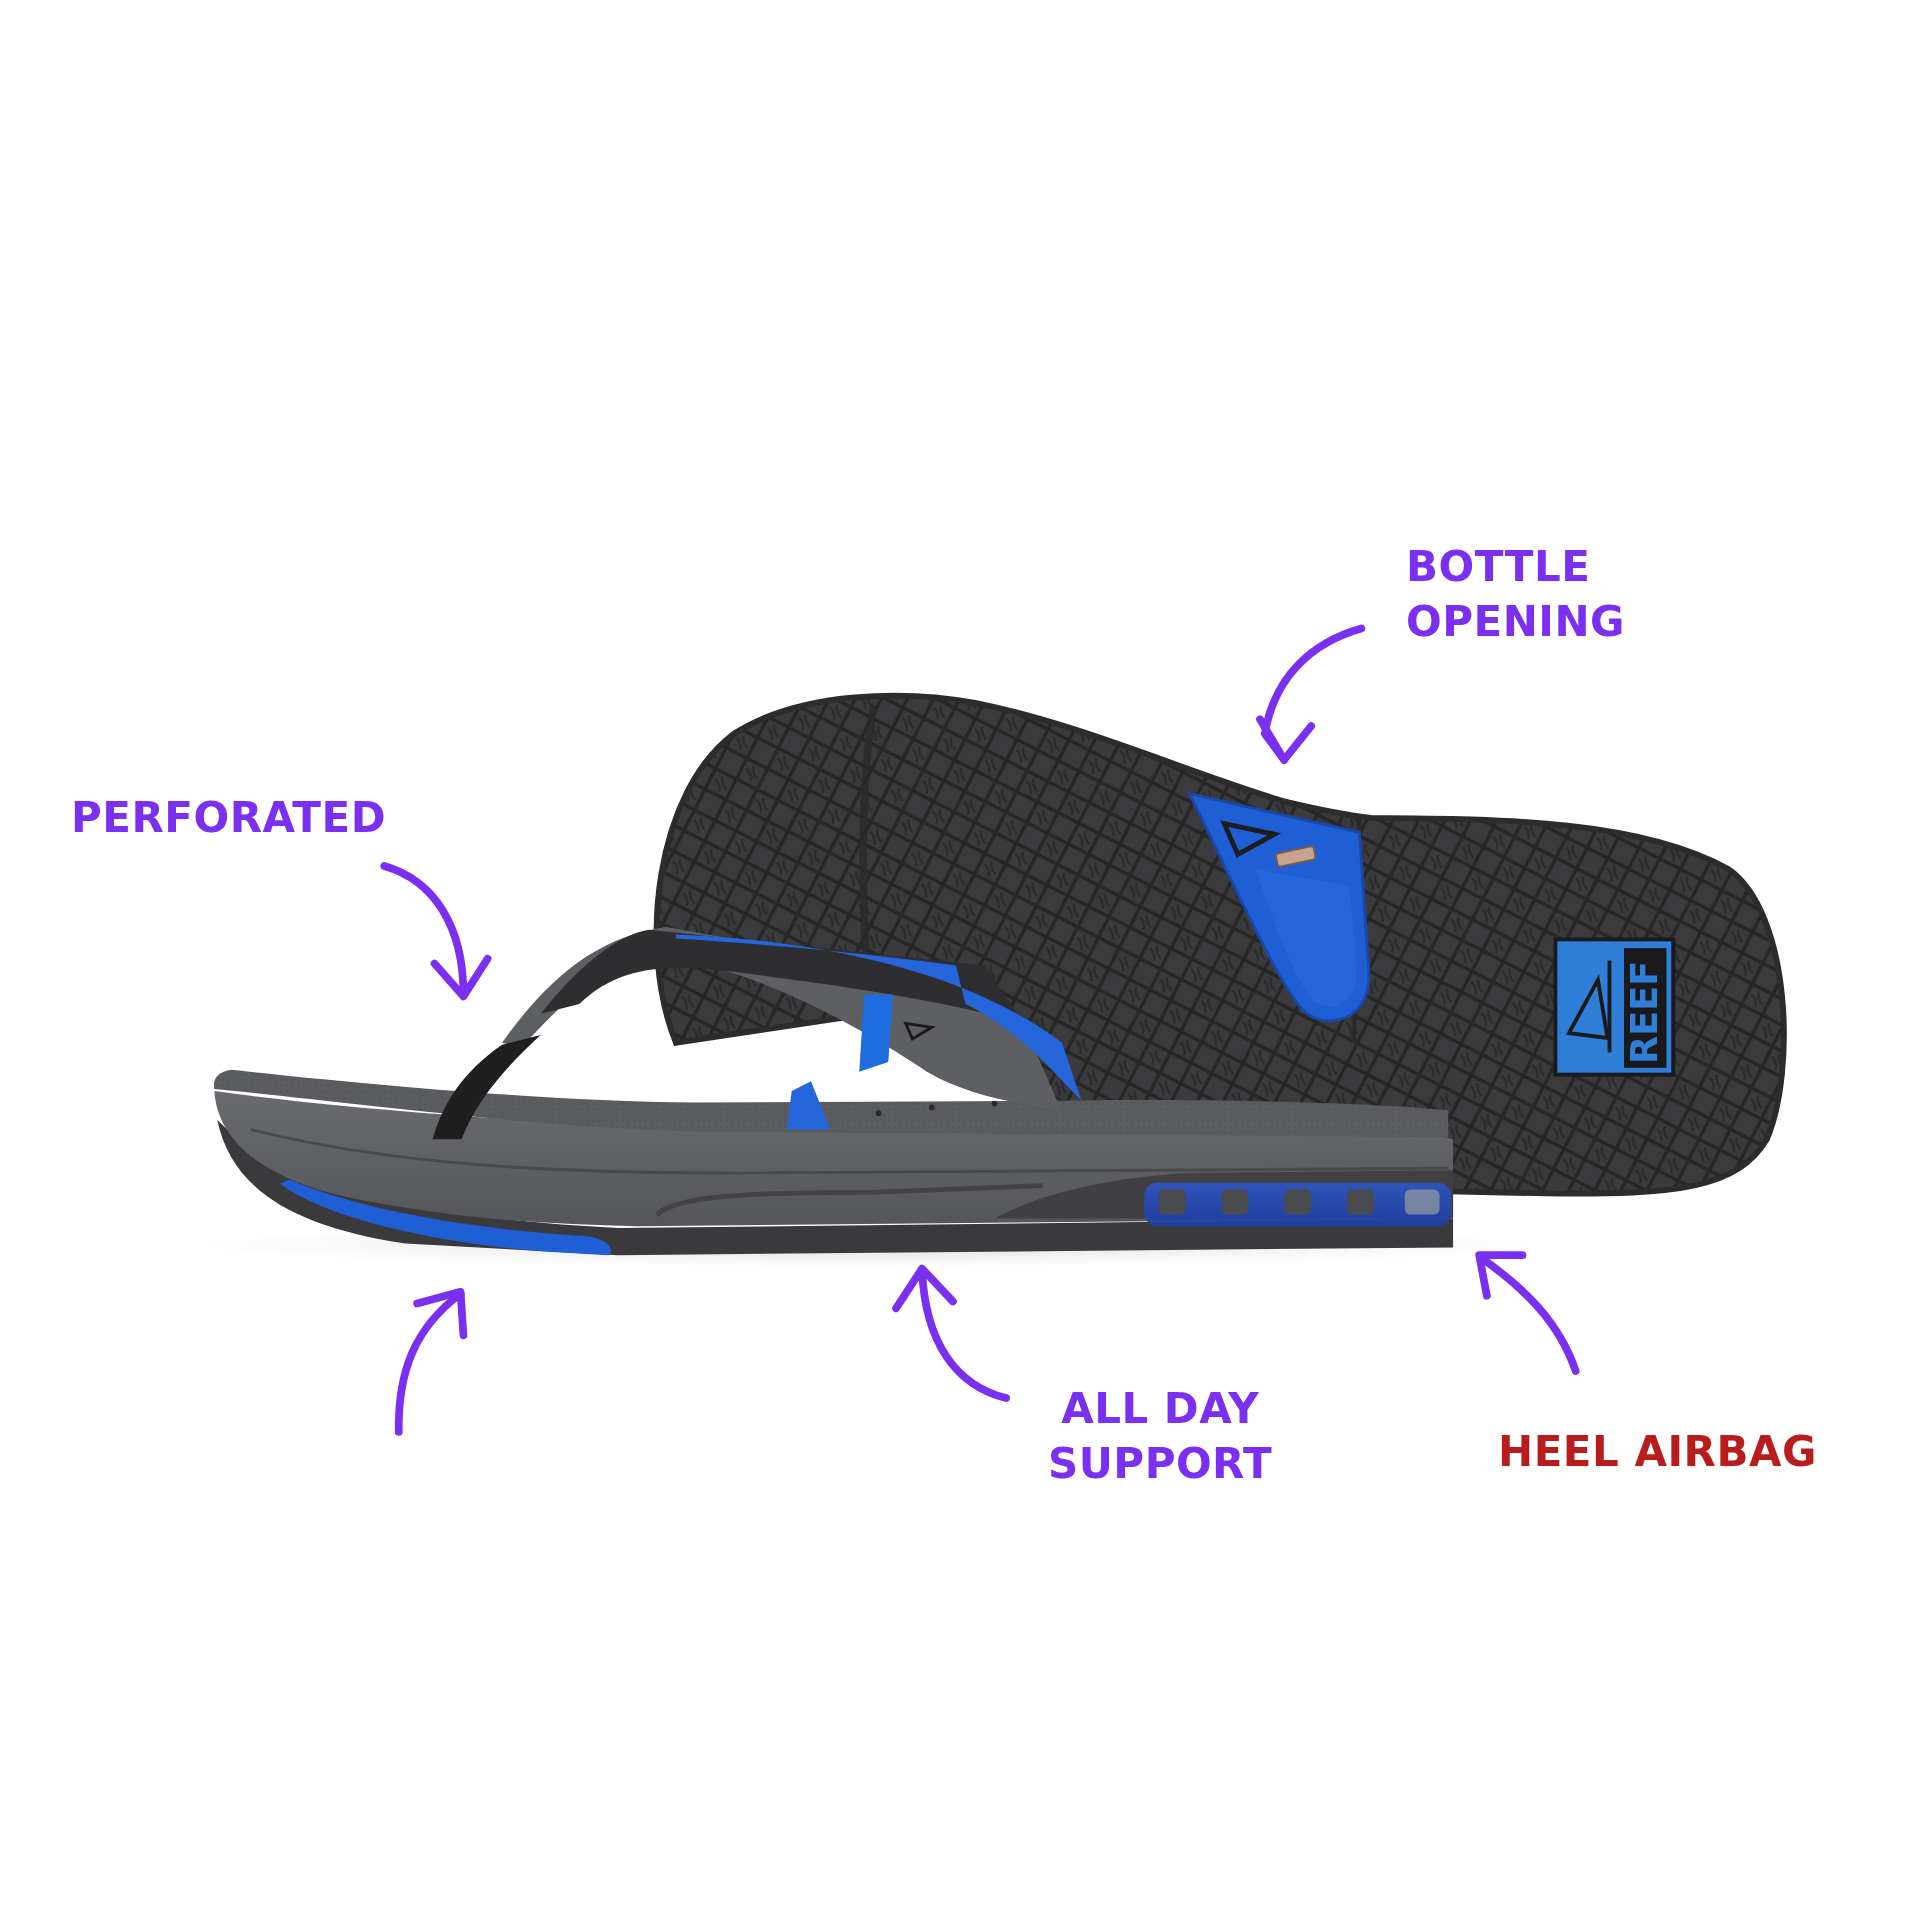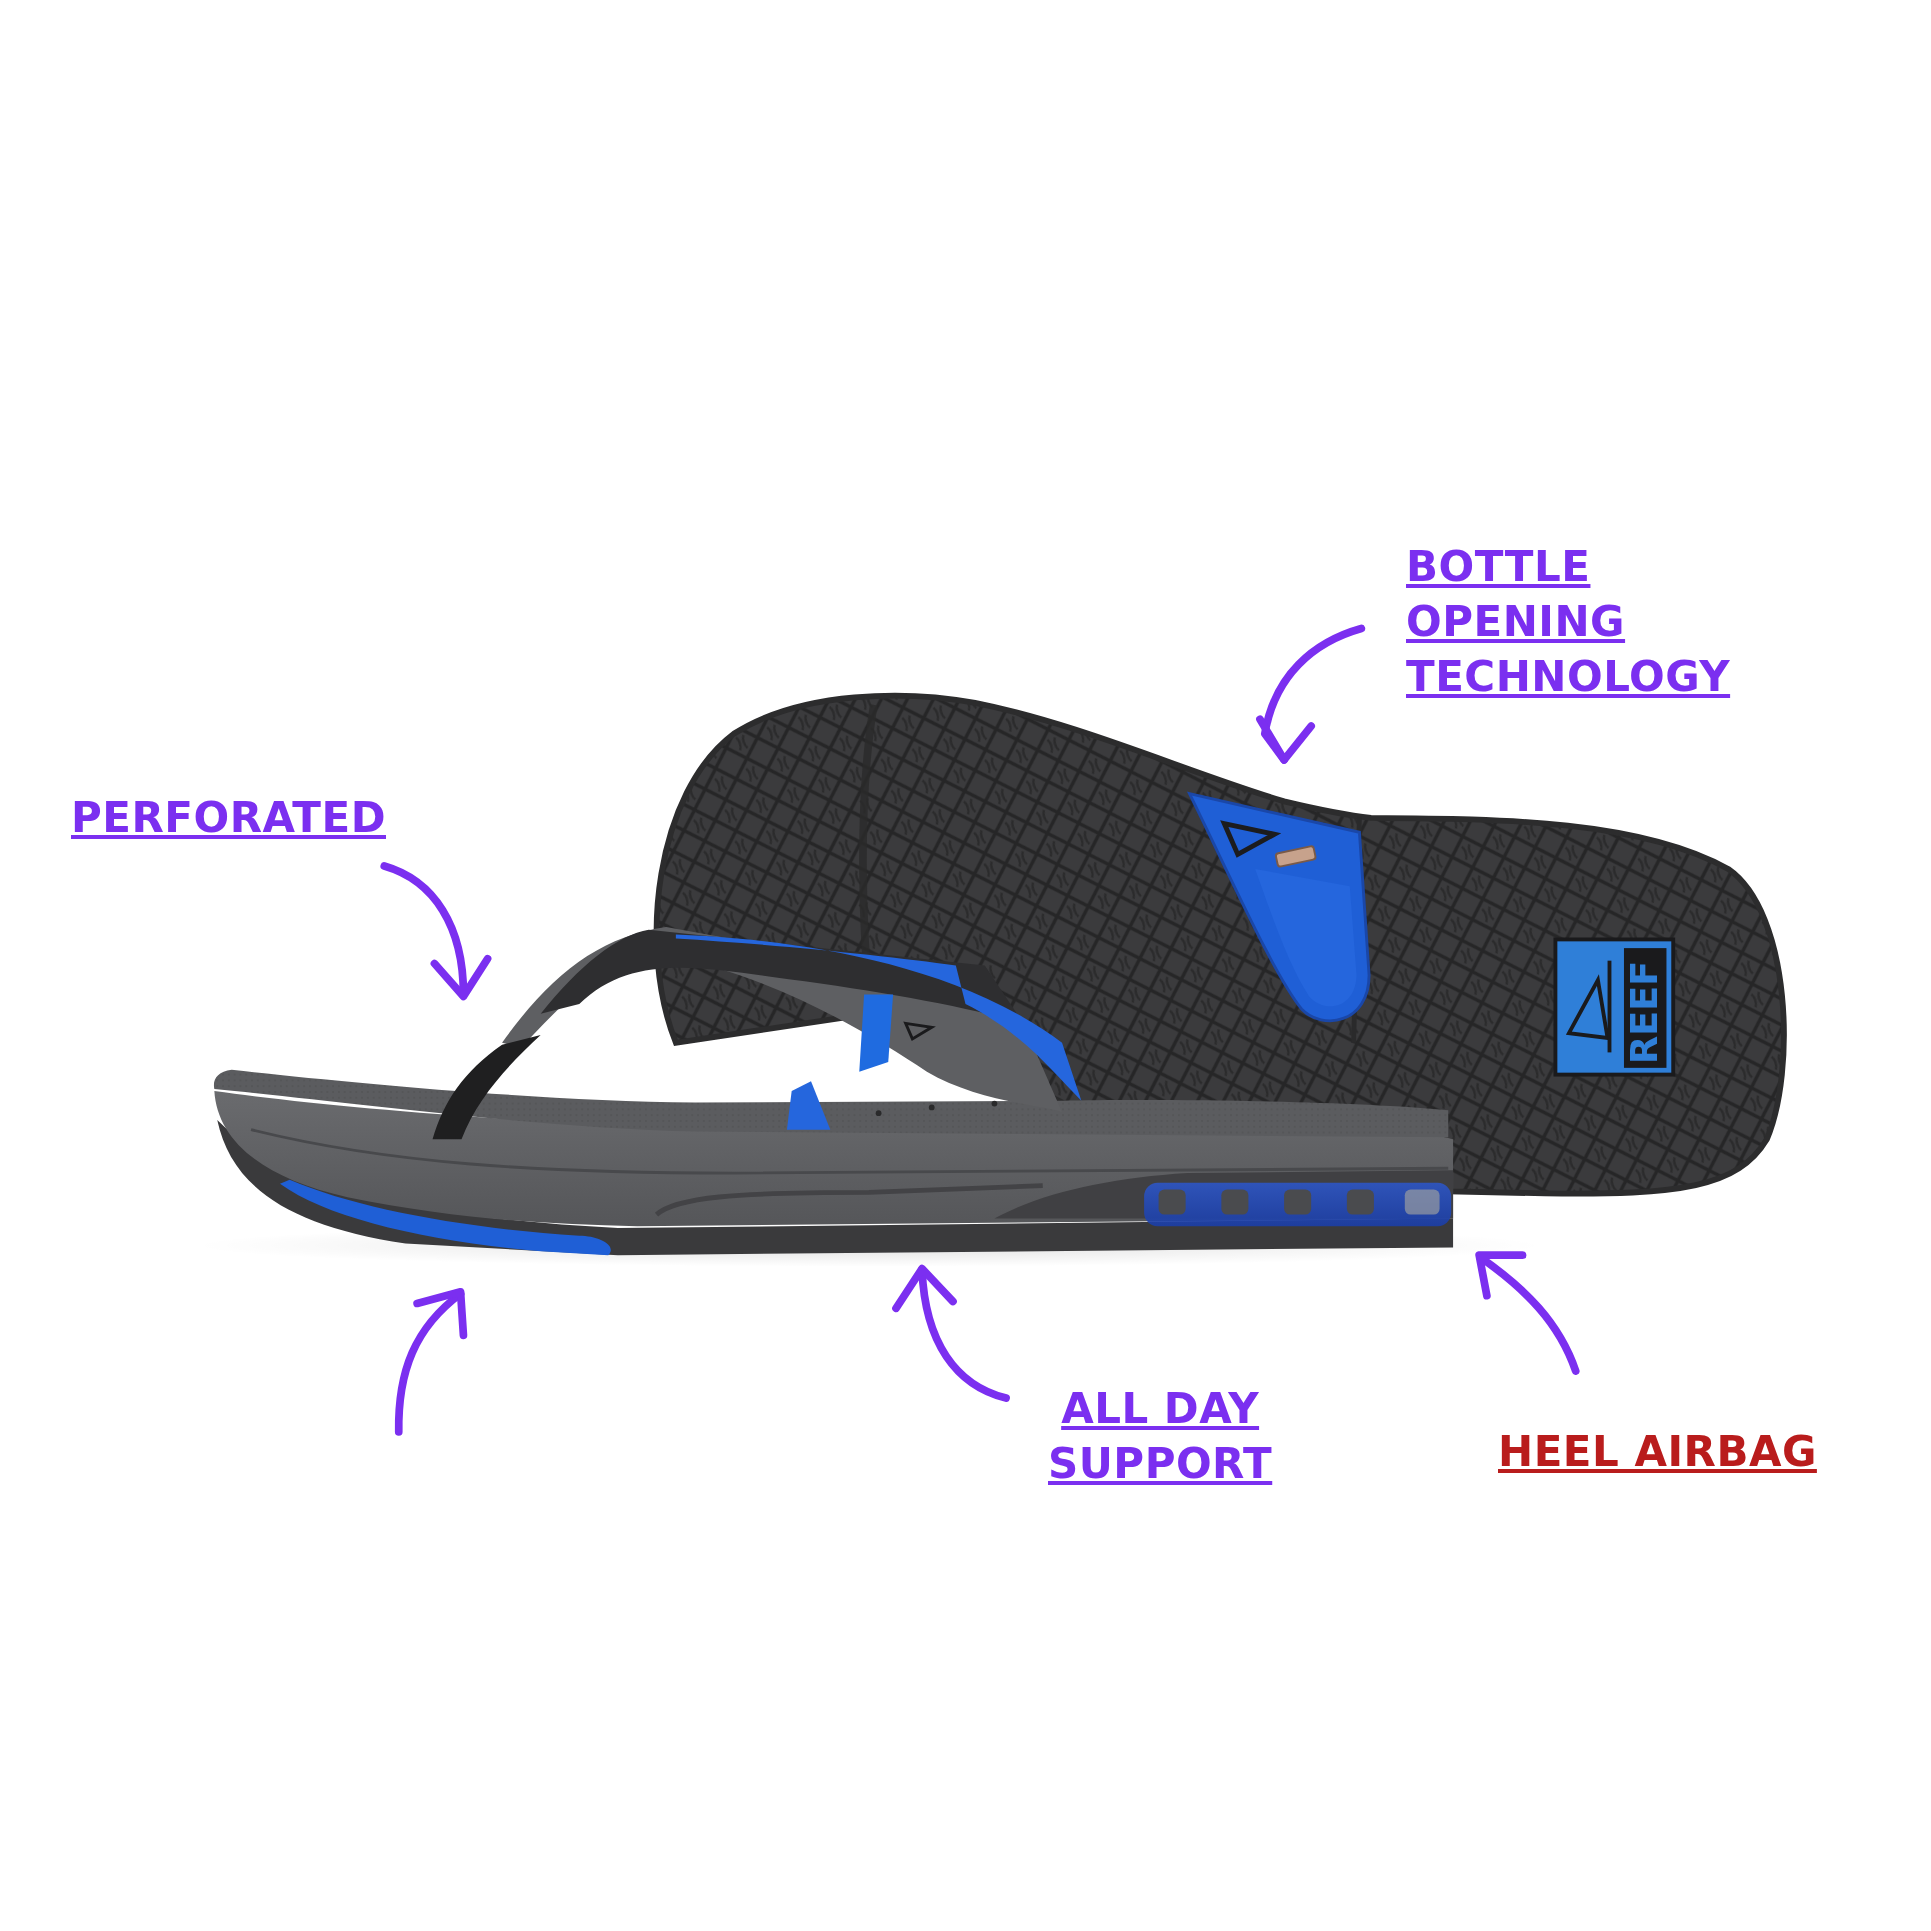--- a/index.html
+++ b/index.html
@@ -8,21 +8,21 @@
   .stage svg { position: absolute; left: 0; top: 0; }
   .label {
     position: absolute;
     font-family: "DejaVu Sans", sans-serif;
     font-weight: bold;
     font-size: 42px;
     line-height: 55px;
     letter-spacing: 0.5px;
     white-space: nowrap;
   }
-  .label .line { display: block; text-decoration: underline; }
+  .label .line { display: block; }
   .right { text-align: right; }
   .left { text-align: left; }
 </style>
 </head>
 <body>
 
 <div class="stage">
 
   <svg width="1931" height="1931" viewBox="0 0 2000 2000">
     <defs>
@@ -150,21 +150,20 @@
       <g>
         <path d="M 1632 1420 C 1615 1370, 1580 1335, 1533 1302"></path>
         <path d="M 1540 1342 L 1532 1300 L 1577 1300"></path>
       </g>
     </g>
   </svg>
 
   <div class="label left" style="left:1406px; top:539px; color:#7b2ff0;">
     <span class="line">BOTTLE</span>
     <span class="line">OPENING</span>
-    <span class="line">TECHNOLOGY</span>
   </div>
 
   <div class="label right" style="right:1545px; top:790px; color:#7b2ff0;text-align:right;">
     <span class="line">PERFORATED</span>
   </div>
 
 
   <div class="label left" style="left:1048px; top:1381px; color:#7b2ff0;text-align:center;">
     <span class="line">ALL DAY</span>
     <span class="line">SUPPORT</span>

